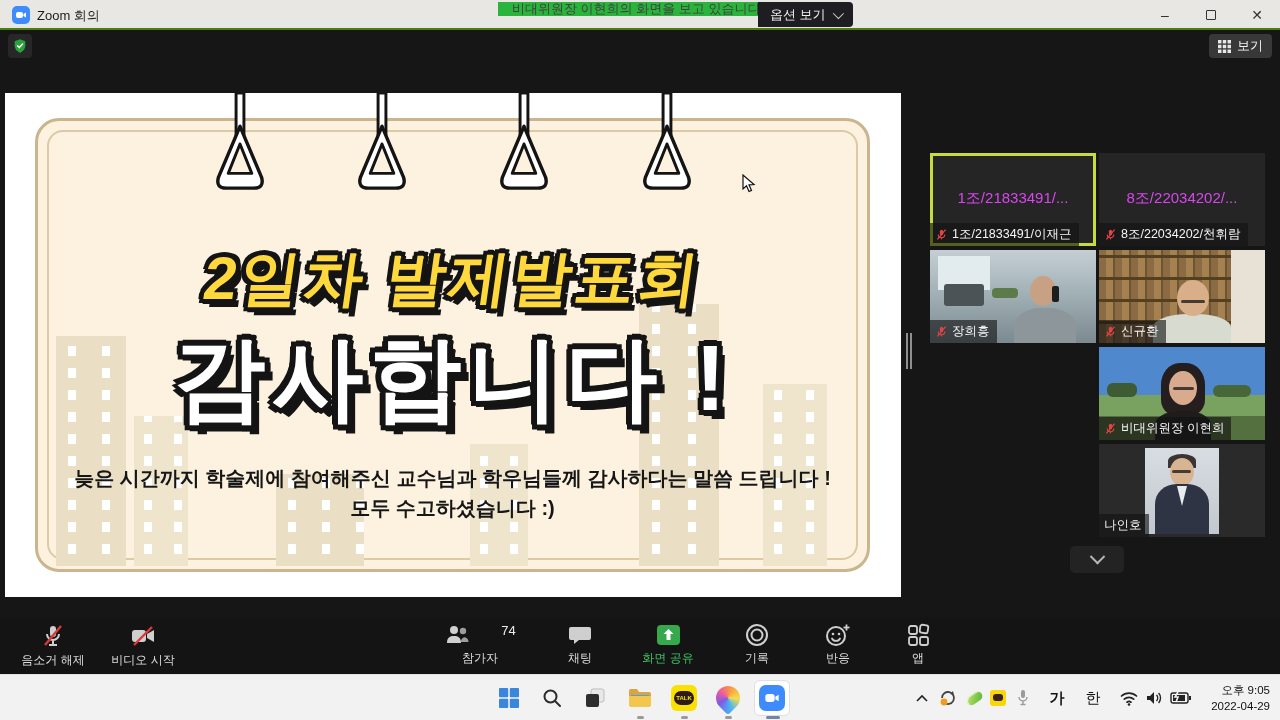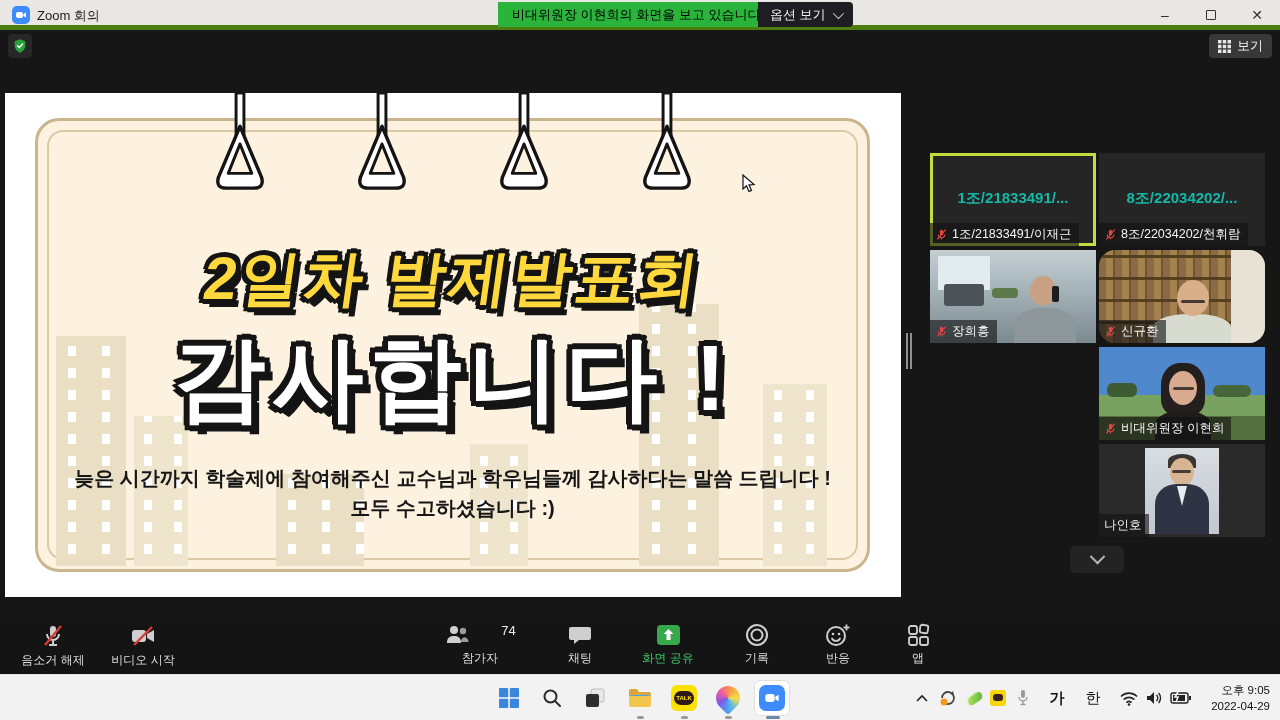--- a/index.html
+++ b/index.html
@@ -2,26 +2,26 @@
 <html><head>
 <meta charset="utf-8">
 <style>
   * { margin:0; padding:0; box-sizing:border-box; }
   body { background:#000; }
   #root { position:relative; width:1280px; height:720px; overflow:hidden;
           background:#161616; font-family:"Liberation Sans",sans-serif; }
 
   
   .titlebar { position:absolute; left:0; top:0; width:1280px; height:30px;
-              background:#e9e7e3; border-bottom:5px solid #4d7c0f; }
+              background:#e9e7e3; border-bottom:2px solid #4d7c0f; }
   .app-icon { position:absolute; left:12px; top:6px; width:18px; height:18px;
               background:#3d8bfd; border-radius:5px; display:flex; align-items:center; justify-content:center; }
   .app-title { position:absolute; left:37px; top:7px; font-size:13px; color:#1c1c1c; }
-  .notif { position:absolute; left:498px; top:2px; height:25px; padding:0 14px;
-           background:#2bb43c; color:#000000; font-size:13px; display:flex; align-items:center; }
+  .notif { position:absolute; left:498px; top:2px; height:14px; padding:0 14px;
+           background:#2bb43c; color:#404040; font-size:13px; display:flex; align-items:center; }
   .options-btn { position:absolute; left:758px; top:2px; height:25px; padding:12px 12px;
                  background:#1e1e22; color:#f0f0f0; font-size:13px; display:flex; align-items:center; gap:7px;
                  border-radius:0 4px 4px 0; cursor:pointer; }
   .caret-down { width:8px; height:8px; border-right:1.5px solid #cfcfcf; border-bottom:1.5px solid #cfcfcf;
                 transform:rotate(45deg) translateY(-2px); }
   .win-btn { position:absolute; top:0; width:46px; height:29px; display:flex; align-items:center; justify-content:center;
              color:#333; font-size:14px; cursor:pointer; }
   .wb-min { left:1142px; } .wb-max { left:1188px; } .wb-close { left:1234px; }
   .restore-glyph { position:relative; width:10px; height:10px; border:1.2px solid #333; border-radius:1px; background:#e9e7e3; }
   .restore-glyph::before { content:""; position:absolute; left:2px; top:-4px; width:10px; height:10px;
@@ -59,21 +59,21 @@
   .cursor { position:absolute; left:742px; top:174px; z-index:9; }
 
   
   .divider { position:absolute; left:905px; top:333px; width:8px; height:36px; cursor:col-resize; }
   .divider span { position:absolute; top:0; width:2px; height:36px; background:#8f8f8f; }
 
   
   .tile { position:absolute; width:166px; height:93px; background:#252525; overflow:hidden; }
   .tile.active { outline:3px solid #c6dc3e; outline-offset:-3px; }
   .tile .center-name { position:absolute; left:0; right:0; top:36px; text-align:center;
-                       color:#14b8a6; font-size:15px; font-weight:bold; }
+                       color:#d946ef; font-size:15px; font-weight:normal; }
   .name-tag { position:absolute; left:0; bottom:0; max-width:100%; display:flex; align-items:center; gap:4px;
               background:rgba(18,18,18,.62); padding:3px 7px 3px 5px; color:#f5f5f5; font-size:12.5px; white-space:nowrap; }
   .panel-chevron { position:absolute; left:1070px; top:546px; width:54px; height:27px; background:#232323;
                    border-radius:5px; display:flex; align-items:center; justify-content:center; cursor:pointer; }
   .chev-dn { width:11px; height:11px; border-right:2px solid #b5b5b5; border-bottom:2px solid #b5b5b5;
              transform:rotate(45deg) translate(-2px,-2px); }
 
   
   .vid-jang { background:linear-gradient(180deg,#c5cfd3 0%,#a3b2b7 45%,#7b8990 100%); }
   .vid-shin { background:repeating-linear-gradient(90deg,#8a6b44 0 7px,#a5814f 7px 14px,#6e5436 14px 16px); }
@@ -255,21 +255,21 @@
     <div class="name-tag">
       <svg width="13" height="13" viewBox="0 0 16 16">
         <rect x="6" y="2" width="4" height="7" rx="2" fill="#e04545"></rect>
           <path d="M4 8 a4 4 0 0 0 8 0" stroke="#e04545" stroke-width="1.4" fill="none"></path>
         <line x1="8" y1="12" x2="8" y2="14" stroke="#e04545" stroke-width="1.4"></line>
           <line x1="3" y1="14" x2="13" y2="2" stroke="#e04545" stroke-width="1.6"></line>
       </svg>
       <span>장희흥</span>
     </div>
   </div>
-  <div class="tile vid-shin" style="left:1099px;top:250px;border-radius:16px;">
+  <div class="tile vid-shin" style="left:1099px;top:250px;">
     <div style="position:absolute;right:0;top:0;width:34px;height:93px;background:#e8e2d6;z-index:1;"></div>
     <div class="shoulders" style="left:54px;top:64px;width:78px;height:30px;background:#d8dcd0;z-index:2;"></div>
     <div class="head" style="left:78px;top:30px;width:32px;height:36px;background:#d9af89;z-index:2;"></div>
     <div class="glasses" style="left:82px;top:50px;width:24px;z-index:3;"></div>
     <div class="name-tag" style="z-index:4;">
       <svg width="13" height="13" viewBox="0 0 16 16">
         <rect x="6" y="2" width="4" height="7" rx="2" fill="#e04545"></rect>
           <path d="M4 8 a4 4 0 0 0 8 0" stroke="#e04545" stroke-width="1.4" fill="none"></path>
         <line x1="8" y1="12" x2="8" y2="14" stroke="#e04545" stroke-width="1.4"></line>
           <line x1="3" y1="14" x2="13" y2="2" stroke="#e04545" stroke-width="1.6"></line>

